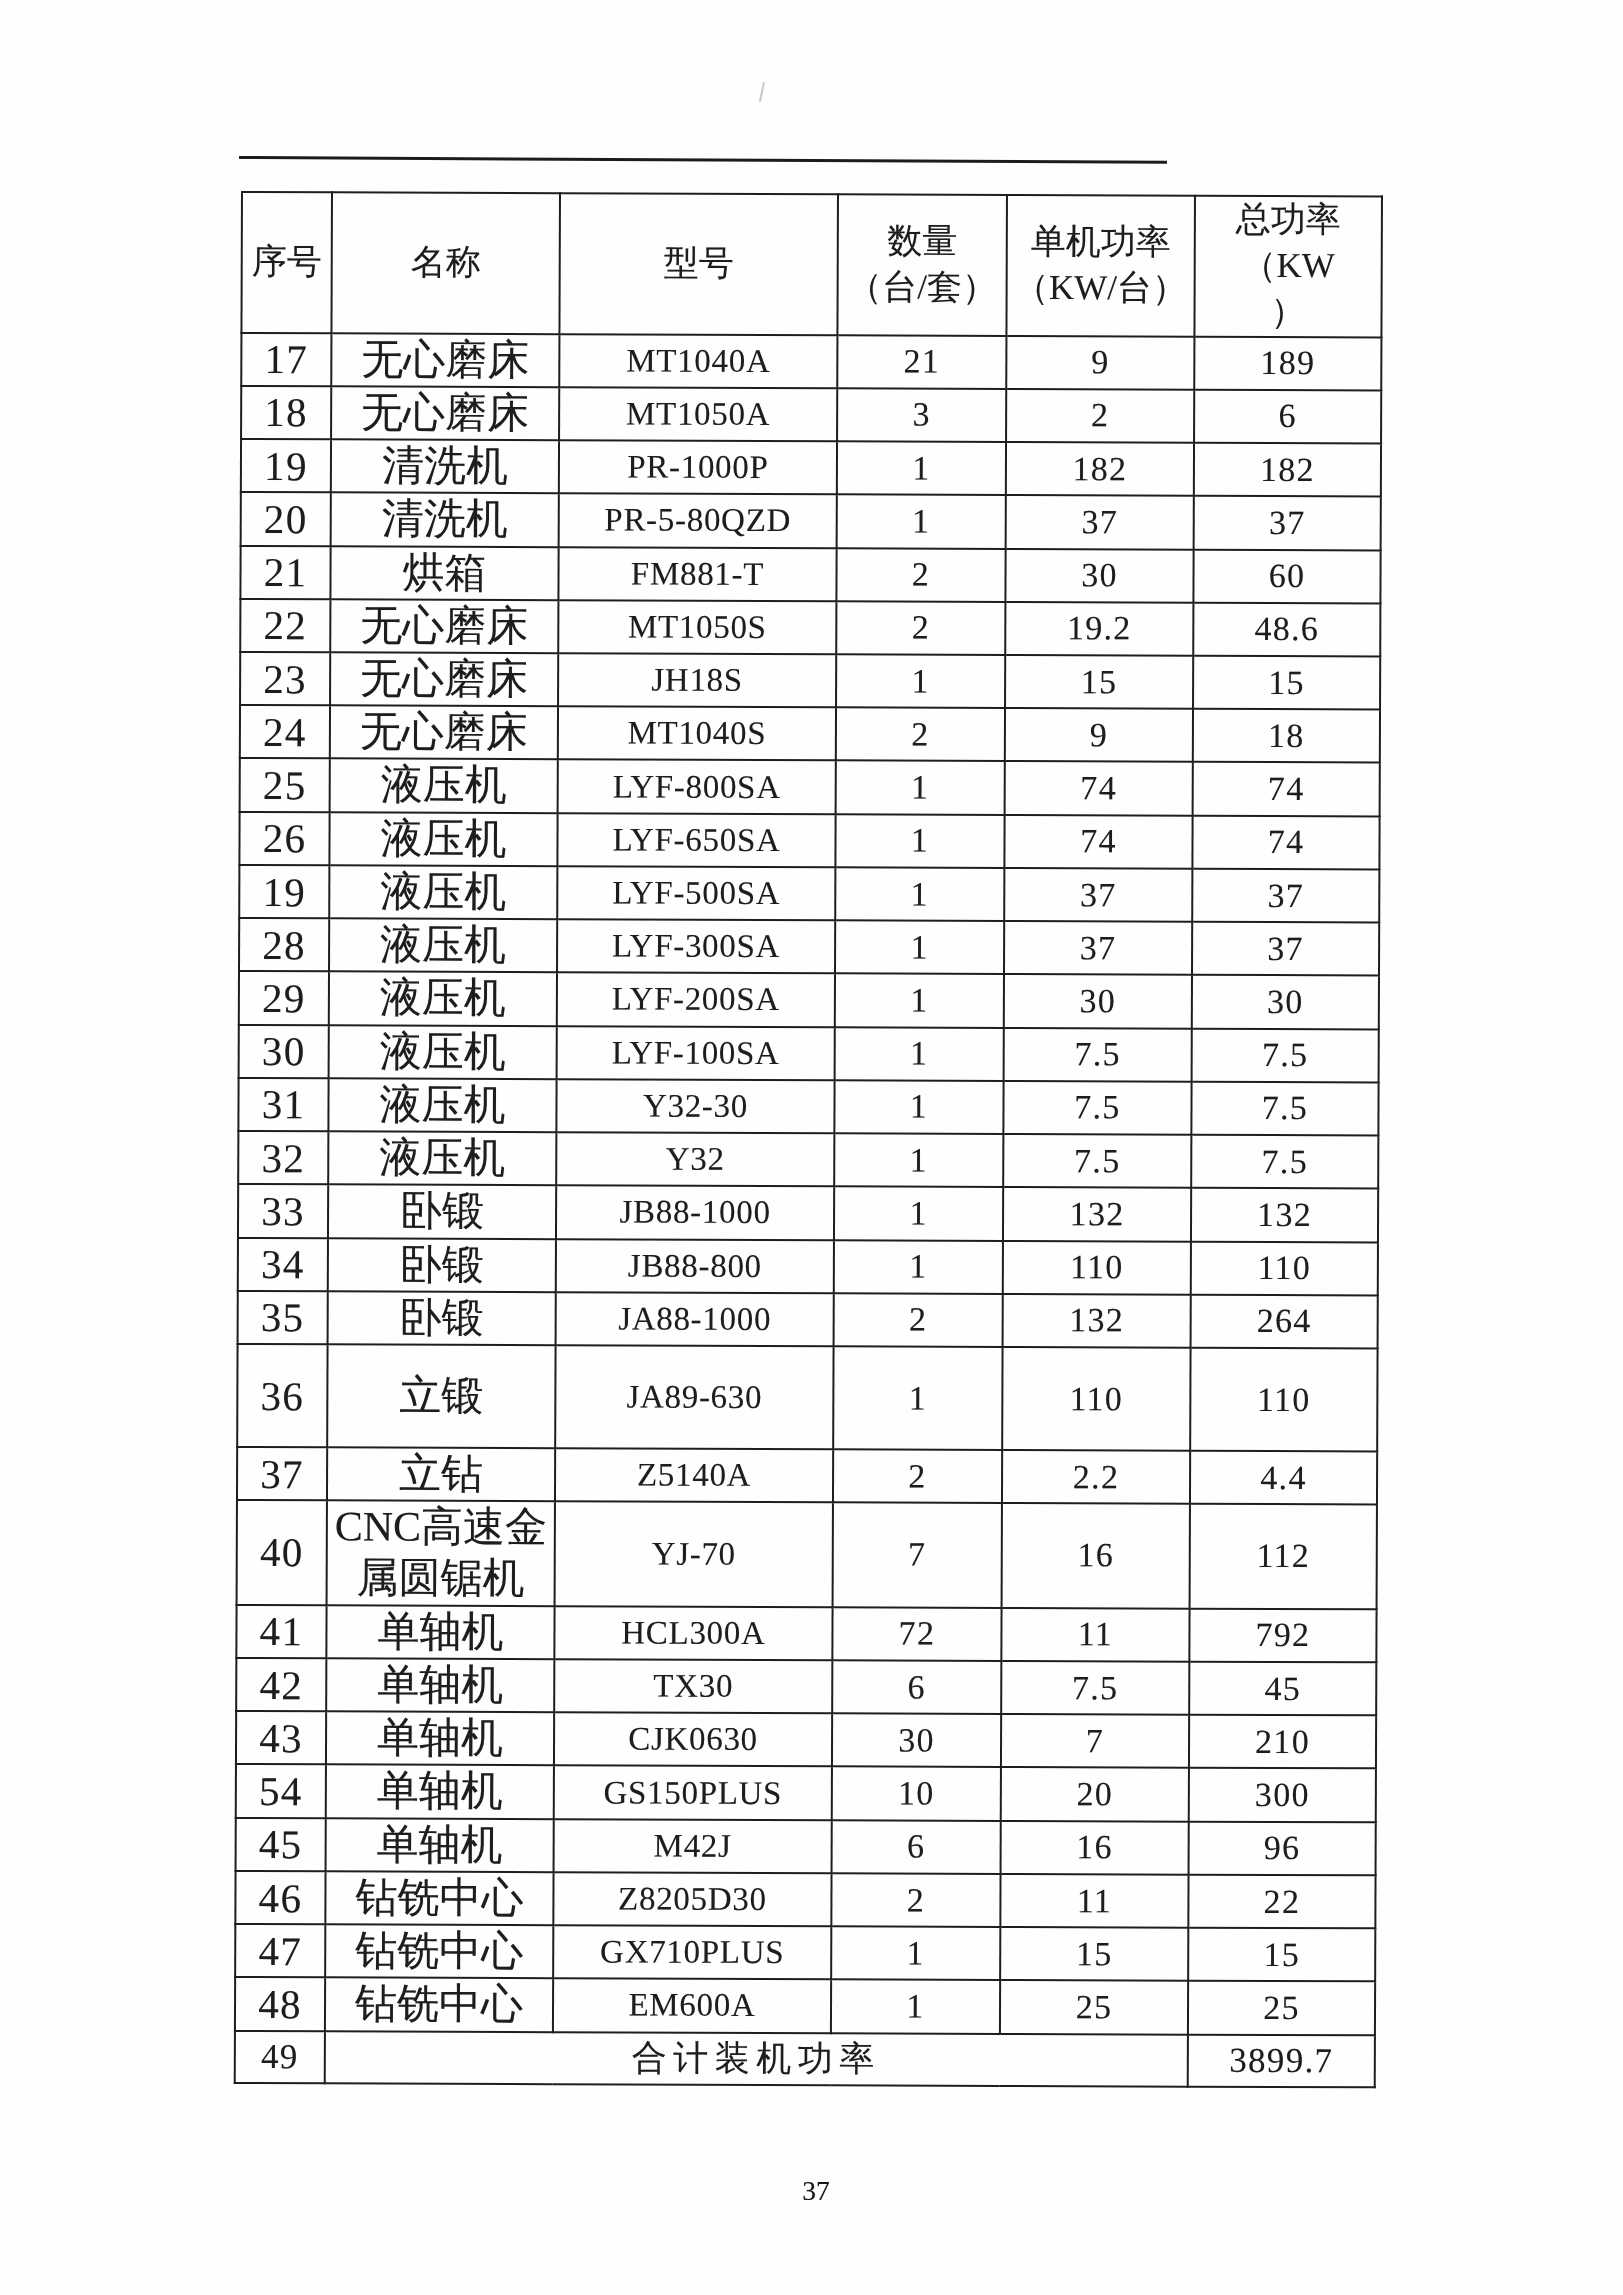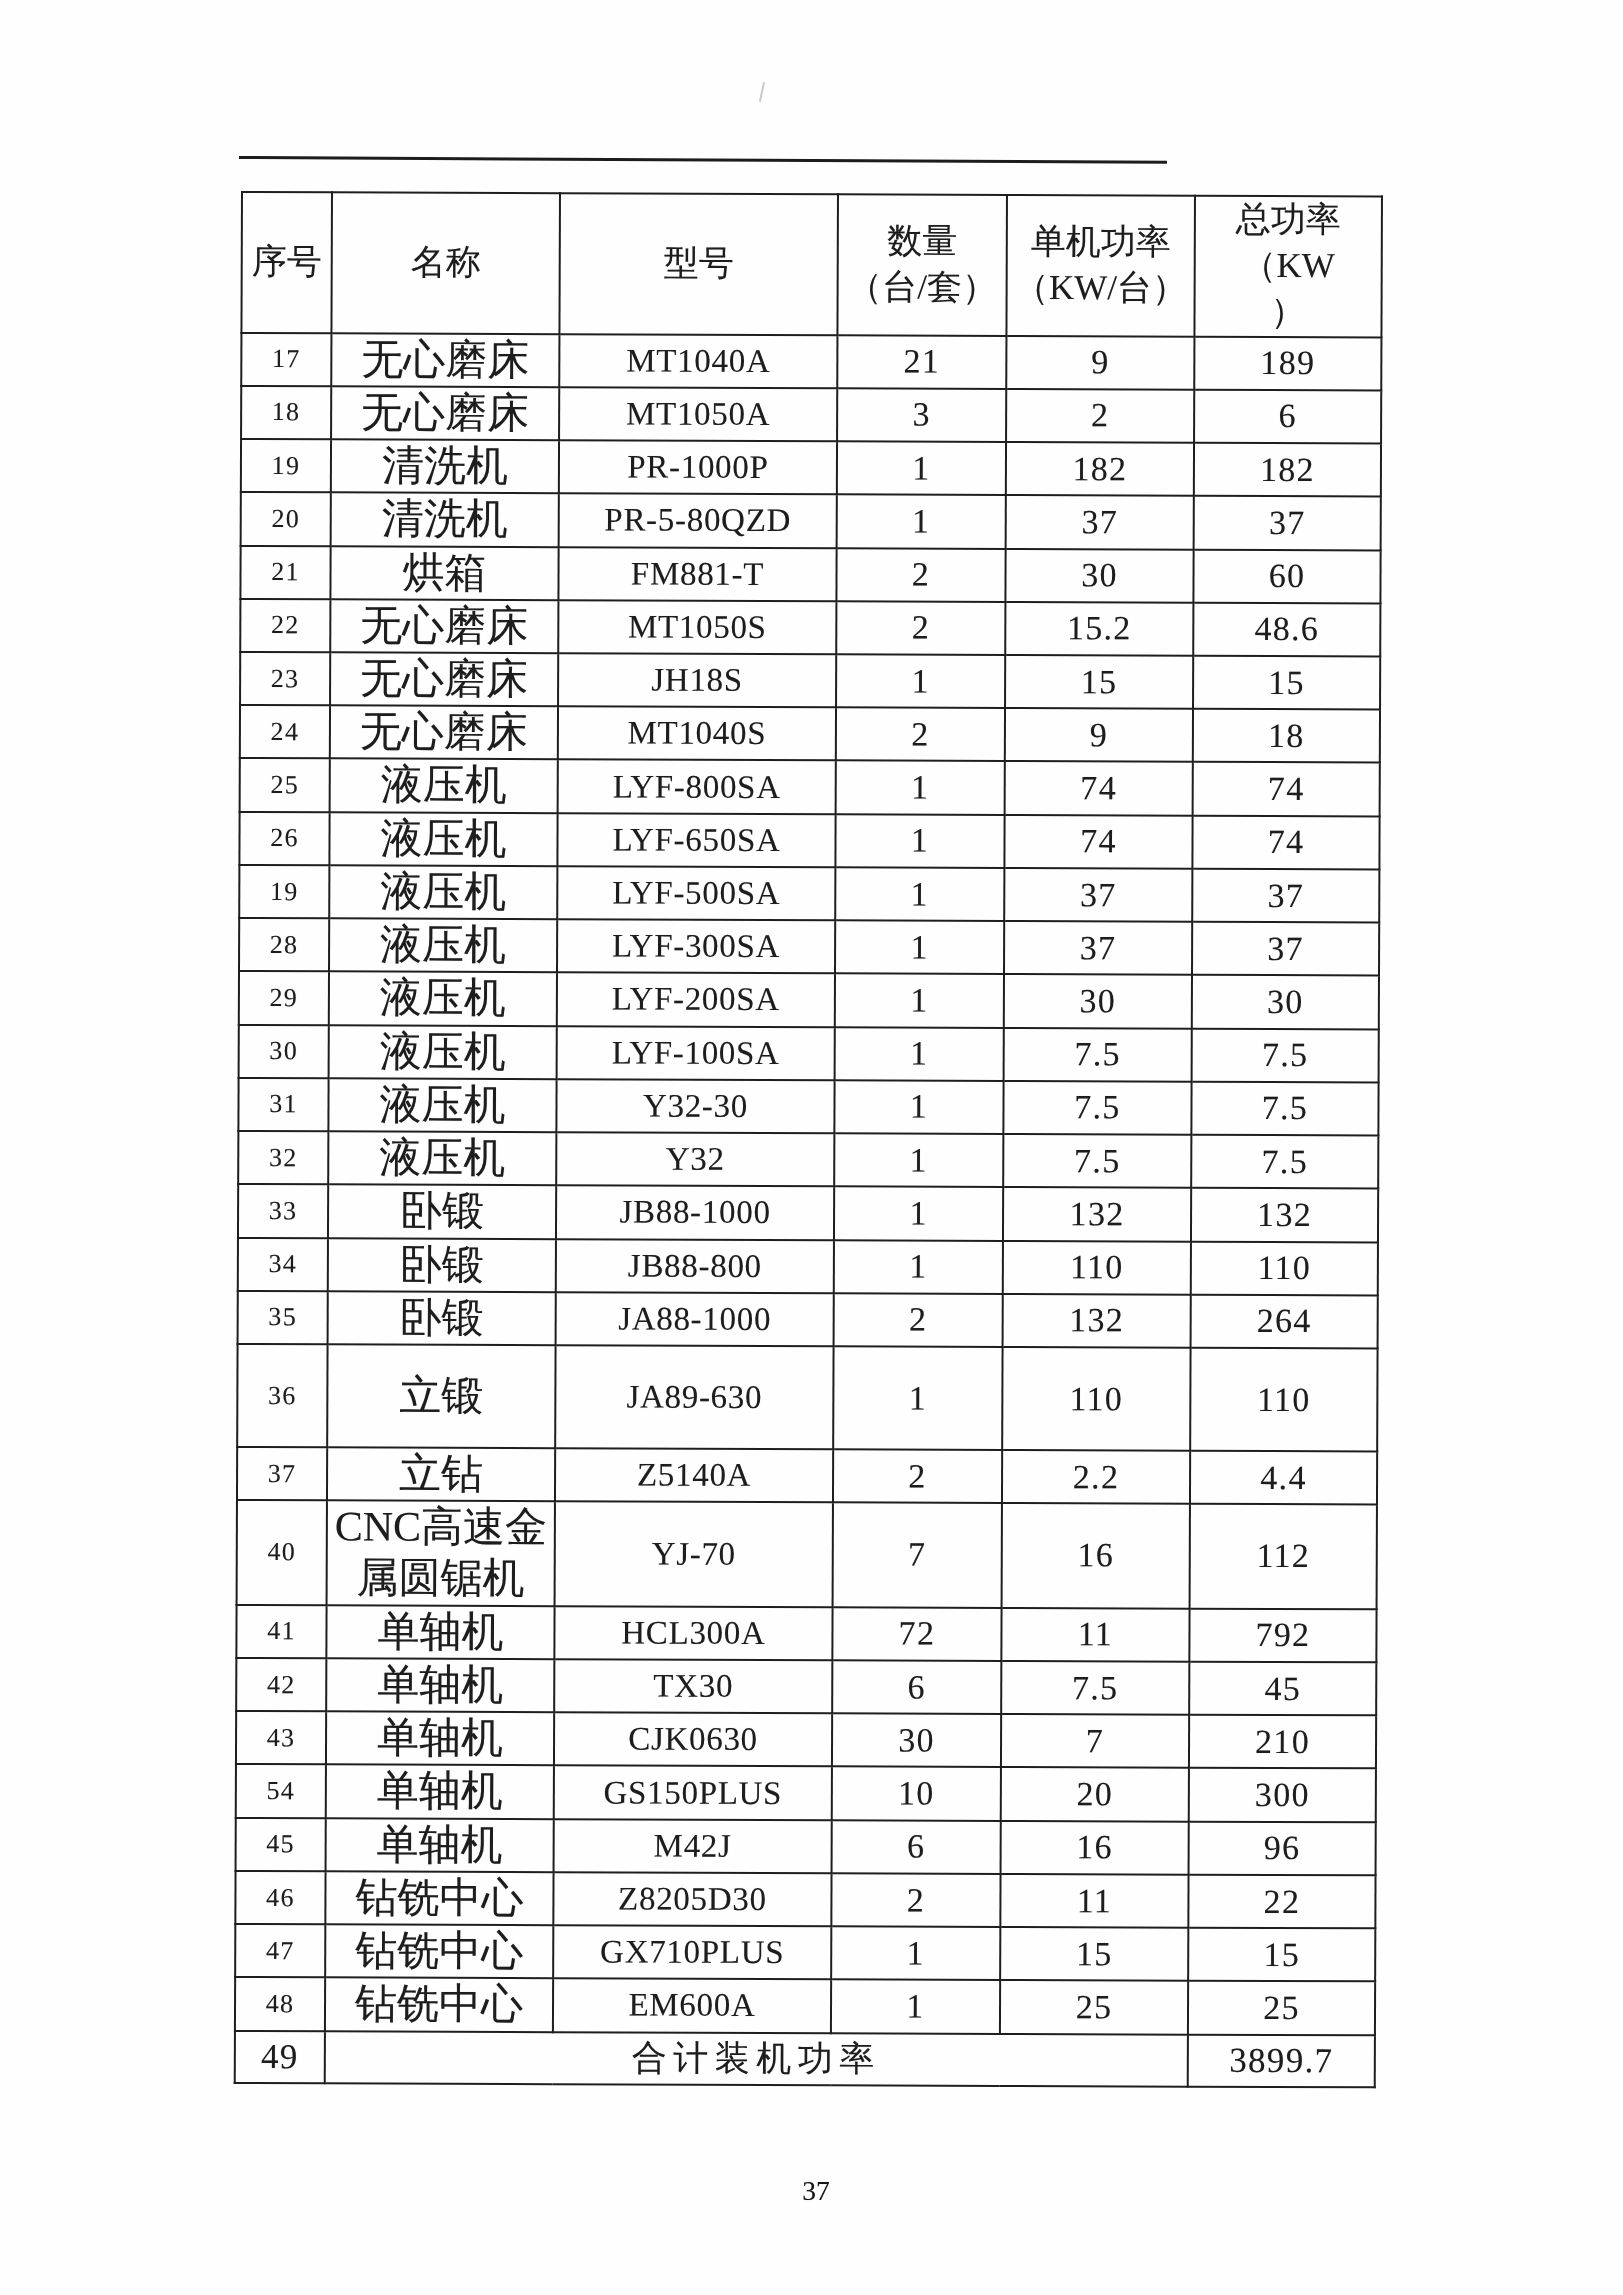--- a/index.html
+++ b/index.html
@@ -49,21 +49,21 @@
   }
   thead th span{display:block;}
 
   tbody.rows tr{height:51px;}
   
   tbody.rows tr:nth-child(20){height:103px;}
   tbody.rows tr:nth-child(21){height:45px;}
   tbody.rows tr:nth-child(22){height:100px;}
   tbody.rows tr:nth-child(n+23){height:52px;}
 
-  td.c-no{font-size:26px;letter-spacing:1.3px;}
+  td.c-no{font-size:41px;letter-spacing:1.3px;}
   td.c-name{font-size:42px;line-height:1.22;}
   td.c-model{font-size:33px;letter-spacing:0.7px;white-space:nowrap;}
   td.c-qty,td.c-unit,td.c-total{font-size:34px;letter-spacing:1.3px;}
 
   tbody.summary tr{height:52px;}
   tbody.summary td{font-size:35px;}
   tbody.summary td.s-label{letter-spacing:6.5px;}
   tbody.summary td.s-total{letter-spacing:1.3px;}
 
   .page-number{
@@ -157,21 +157,21 @@
     <td class="c-model">FM881-T</td>
     <td class="c-qty">2</td>
     <td class="c-unit">30</td>
     <td class="c-total">60</td>
   </tr>
         <tr>
     <td class="c-no">22</td>
     <td class="c-name">无心磨床</td>
     <td class="c-model">MT1050S</td>
     <td class="c-qty">2</td>
-    <td class="c-unit">15.2</td>
+    <td class="c-unit">19.2</td>
     <td class="c-total">48.6</td>
   </tr>
         <tr>
     <td class="c-no">23</td>
     <td class="c-name">无心磨床</td>
     <td class="c-model">JH18S</td>
     <td class="c-qty">1</td>
     <td class="c-unit">15</td>
     <td class="c-total">15</td>
   </tr>

